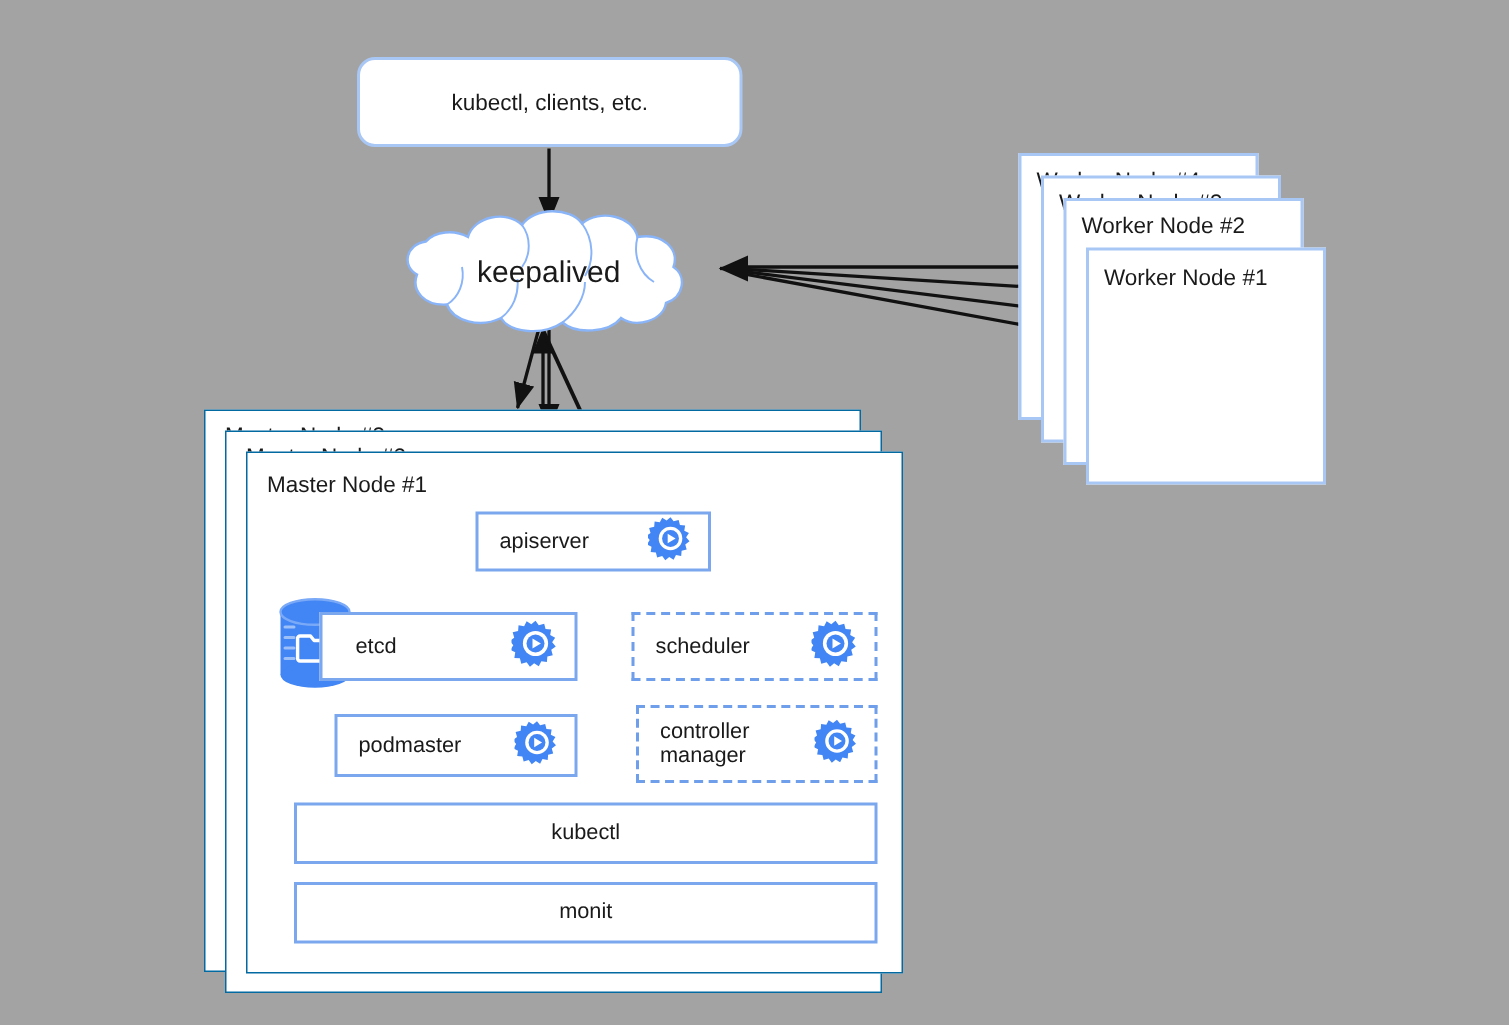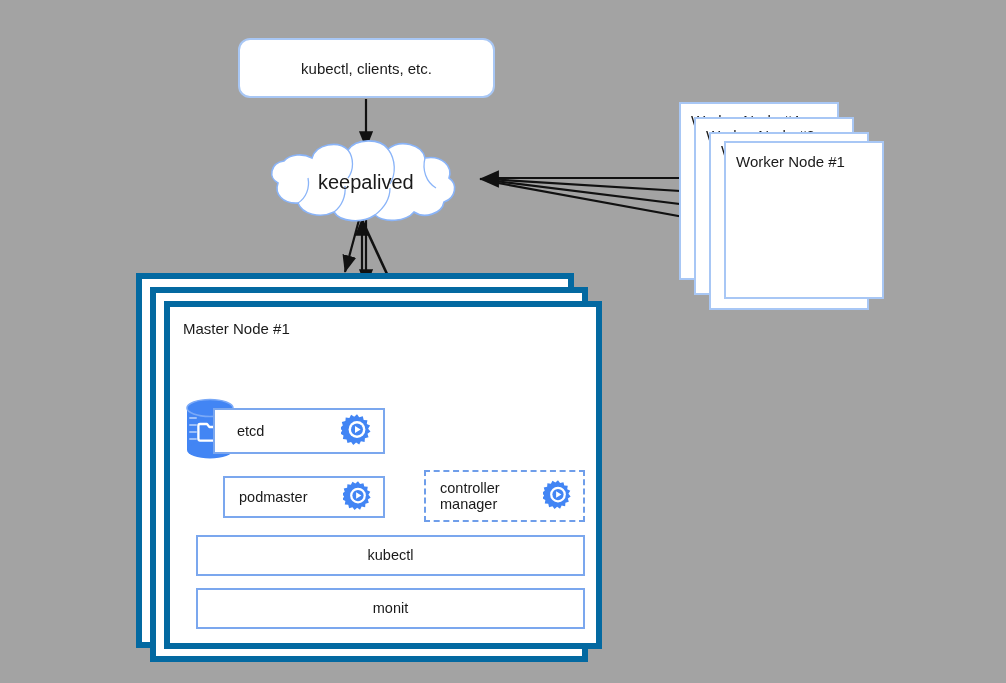--- a/index.html
+++ b/index.html
@@ -40,21 +40,21 @@
   .client-box {
     border: 2px solid #a8c7f5;
     border-radius: 12px;
     justify-content: center;
   }
   .card {
     position: absolute;
     box-sizing: border-box;
     background: #ffffff;
   }
-  .card-grey { border: 6px solid #0369a1; }
+  .card-grey { border: 1px solid #0369a1; }
   .card-blue { border: 2px solid #a8c7f5; }
   .card-title {
     position: absolute;
     font-size: 15px;
     color: #1a1a1a;
     white-space: nowrap;
   }
 
   .comp {
     position: absolute;
@@ -150,34 +150,45 @@
 
   <div class="card card-blue" style="left:679px; top:102px; width:160px; height:178px;">
     <div class="card-title" style="left:10px; top:8px;">Worker Node #4</div>
   </div>
   <div class="card card-blue" style="left:694px; top:117px; width:160px; height:178px;">
     <div class="card-title" style="left:10px; top:8px;">Worker Node #3</div>
   </div>
   <div class="card card-blue" style="left:709px; top:132px; width:160px; height:178px;">
     <div class="card-title" style="left:10px; top:8px;">Worker Node #2</div>
   </div>
-  <div class="card card-blue" style="left:724px; top:141px; width:160px; height:158px;">
+  <div class="card card-blue" style="left:724px; top:165px; width:160px; height:158px;">
     <div class="card-title" style="left:10px; top:10px;">Worker Node #1</div>
   </div>
 
   <div class="card card-grey" style="left:136px; top:273px; width:438px; height:375px;">
     <div class="card-title" style="left:13px; top:8px;">Master Node #3</div>
   </div>
   <div class="card card-grey" style="left:150px; top:287px; width:438px; height:375px;">
     <div class="card-title" style="left:13px; top:8px;">Master Node #2</div>
   </div>
   <div class="card card-grey" style="left:164px; top:301px; width:438px; height:348px;">
     <div class="card-title" style="left:13px; top:13px;">Master Node #1</div>
   </div>
 
+  <div class="comp comp-solid" style="left:317px; top:341px; width:157px; height:40px;">
+    <span class="label">apiserver</span>
+    <span class="gear">
+      <svg width="30" height="30" viewBox="0 0 32 32">
+        <path fill="#4285f4" d="M16 0.8l2.2 3.0 3.6-1.0 0.9 3.6 3.7 0.3-0.6 3.7 3.3 1.7-2.0 3.1 2.4 2.8-3.0 2.2 1.0 3.6-3.6 0.9-0.3 3.7-3.7-0.6-1.7 3.3-3.1-2.0-2.8 2.4-2.2-3.0-3.6 1.0-0.9-3.6-3.7-0.3 0.6-3.7-3.3-1.7 2.0-3.1-2.4-2.8 3.0-2.2-1.0-3.6 3.6-0.9 0.3-3.7 3.7 0.6 1.7-3.3 3.1 2.0z"></path>
+        <circle cx="16" cy="16" r="8.4" fill="#ffffff"></circle>
+        <circle cx="16" cy="16" r="6.0" fill="#4285f4"></circle>
+        <path fill="#ffffff" d="M14.0 12.6 L19.6 16 L14.0 19.4 Z"></path>
+      </svg>
+    </span>
+  </div>
 
   <span class="dbicon" style="left:183px; top:398px;">
     <svg width="54" height="62" viewBox="0 0 54 62">
       <ellipse cx="27" cy="10" rx="23" ry="8.5" fill="#4285f4"></ellipse>
       <rect x="4" y="10" width="46" height="42" fill="#4285f4"></rect>
       <ellipse cx="27" cy="52" rx="23" ry="8.5" fill="#4285f4"></ellipse>
       <ellipse cx="27" cy="10" rx="23" ry="8.5" fill="none" stroke="#7aa9f7" stroke-width="1.6"></ellipse>
       <path d="M7 20 L13 20 M7 27 L13 27 M7 34 L13 34 M7 41 L13 41" stroke="#9dc0f9" stroke-width="2" stroke-linecap="round"></path>
       <path d="M17 26 h7 l2.4 3 h10.6 a1.6 1.6 0 0 1 1.6 1.6 v10.4 a1.6 1.6 0 0 1 -1.6 1.6 h-20 a1.6 1.6 0 0 1 -1.6 -1.6 v-13.4 a1.6 1.6 0 0 1 1.6 -1.6 z" fill="none" stroke="#ffffff" stroke-width="2.3" stroke-linejoin="round"></path>
     </svg>
@@ -188,20 +199,31 @@
     <span class="gear">
       <svg width="32" height="32" viewBox="0 0 32 32">
         <path fill="#4285f4" d="M16 0.8l2.2 3.0 3.6-1.0 0.9 3.6 3.7 0.3-0.6 3.7 3.3 1.7-2.0 3.1 2.4 2.8-3.0 2.2 1.0 3.6-3.6 0.9-0.3 3.7-3.7-0.6-1.7 3.3-3.1-2.0-2.8 2.4-2.2-3.0-3.6 1.0-0.9-3.6-3.7-0.3 0.6-3.7-3.3-1.7 2.0-3.1-2.4-2.8 3.0-2.2-1.0-3.6 3.6-0.9 0.3-3.7 3.7 0.6 1.7-3.3 3.1 2.0z"></path>
         <circle cx="16" cy="16" r="8.4" fill="#ffffff"></circle>
         <circle cx="16" cy="16" r="6.0" fill="#4285f4"></circle>
         <path fill="#ffffff" d="M14.0 12.6 L19.6 16 L14.0 19.4 Z"></path>
       </svg>
     </span>
   </div>
 
+  <div class="comp comp-dashed" style="left:421px; top:408px; width:164px; height:46px;">
+    <span class="label">scheduler</span>
+    <span class="gear">
+      <svg width="32" height="32" viewBox="0 0 32 32">
+        <path fill="#4285f4" d="M16 0.8l2.2 3.0 3.6-1.0 0.9 3.6 3.7 0.3-0.6 3.7 3.3 1.7-2.0 3.1 2.4 2.8-3.0 2.2 1.0 3.6-3.6 0.9-0.3 3.7-3.7-0.6-1.7 3.3-3.1-2.0-2.8 2.4-2.2-3.0-3.6 1.0-0.9-3.6-3.7-0.3 0.6-3.7-3.3-1.7 2.0-3.1-2.4-2.8 3.0-2.2-1.0-3.6 3.6-0.9 0.3-3.7 3.7 0.6 1.7-3.3 3.1 2.0z"></path>
+        <circle cx="16" cy="16" r="8.4" fill="#ffffff"></circle>
+        <circle cx="16" cy="16" r="6.0" fill="#4285f4"></circle>
+        <path fill="#ffffff" d="M14.0 12.6 L19.6 16 L14.0 19.4 Z"></path>
+      </svg>
+    </span>
+  </div>
 
   <div class="comp comp-dashed" style="left:424px; top:470px; width:161px; height:52px;">
     <span class="label">
       <span>controller</span><br>
       <span>manager</span>
     </span>
     <span class="gear">
       <svg width="30" height="30" viewBox="0 0 32 32">
         <path fill="#4285f4" d="M16 0.8l2.2 3.0 3.6-1.0 0.9 3.6 3.7 0.3-0.6 3.7 3.3 1.7-2.0 3.1 2.4 2.8-3.0 2.2 1.0 3.6-3.6 0.9-0.3 3.7-3.7-0.6-1.7 3.3-3.1-2.0-2.8 2.4-2.2-3.0-3.6 1.0-0.9-3.6-3.7-0.3 0.6-3.7-3.3-1.7 2.0-3.1-2.4-2.8 3.0-2.2-1.0-3.6 3.6-0.9 0.3-3.7 3.7 0.6 1.7-3.3 3.1 2.0z"></path>
         <circle cx="16" cy="16" r="8.4" fill="#ffffff"></circle>

